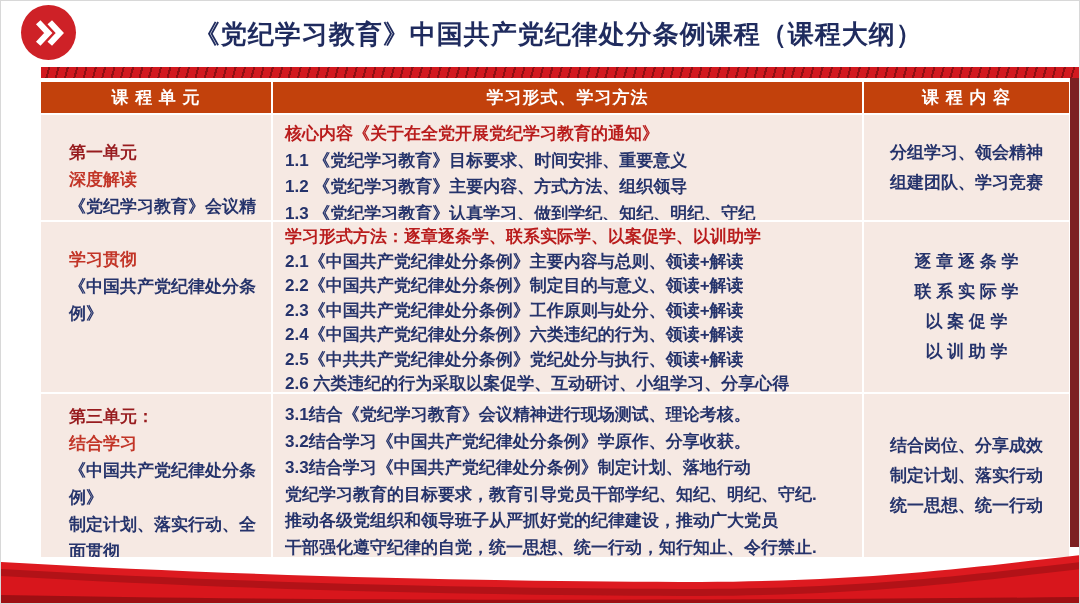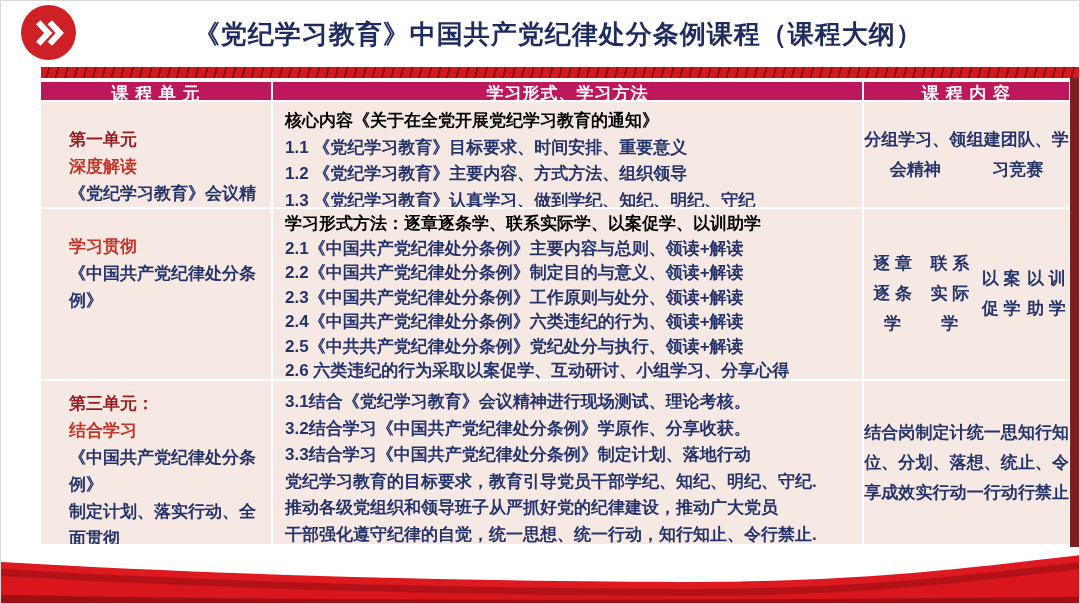--- a/index.html
+++ b/index.html
@@ -23,21 +23,21 @@
     position:absolute; left:40px; right:0; top:66px; height:11px;
     background:repeating-linear-gradient(105deg,#d2191f 0 7px,#8f1013 7px 9px);
   }
   .rightbar{
     position:absolute; right:0; top:77px; width:9px; height:469px;
     background:#7d2022;
   }
   
   .table{ position:absolute; left:40px; top:81px; width:1028px; }
   .trow{ display:grid; grid-template-columns:232px 591px 205px; }
-  .thead{ height:18px; background:#be185d; }
+  .thead{ height:31px; background:#c2410c; }
   .thead .th{
     color:#ffffff; font-size:17px; font-weight:bold; letter-spacing:1px;
     display:flex; align-items:center; justify-content:center;
     border-right:2px solid #ffffff;
   }
   .thead .th:last-child{ border-right:none; }
   .tbody-row{ background:#f6e9e3; border-top:2px solid #ffffff; }
   .cell{ border-right:2px solid #ffffff; overflow:hidden; }
   .cell:last-child{ border-right:none; }
   .row-1{ height:107px; }
@@ -45,27 +45,27 @@
   .row-3{ height:165px; }
   .unit{ padding-left:28px; font-size:17px; font-weight:bold; line-height:27px; }
   .row-1 .unit{ padding-top:24px; }
   .row-2 .unit{ padding-top:24px; }
   .row-3 .unit{ padding-top:9px; }
   .content{ padding-left:12px; font-size:17px; font-weight:bold; }
   .row-1 .content{ padding-top:6px;  line-height:26.5px; }
   .row-2 .content{ padding-top:3px;  line-height:24.5px; }
   .row-3 .content{ padding-top:8px;  line-height:26.5px; }
   .methods{
-    display:flex; flex-direction:row; justify-content:center; align-items:center;
+    display:flex; flex-direction:column; justify-content:center; align-items:center;
     font-size:17px; font-weight:bold; line-height:30px; color:#25336b; text-align:center;
   }
   .c-darkred{ color:#971b1e; }
   .c-red{ color:#c23527; }
   .c-navy{ color:#25336b; }
-  .c-maroon{ color:#000000; }
+  .c-maroon{ color:#b91c1c; }
   
   .wave{ position:absolute; left:0; bottom:0; width:1080px; height:50px; display:block; }
 </style>
 </head>
 <body>
 
 <div class="page">
 
   <div class="badge">
     <svg width="40" height="40" viewBox="0 0 52 52">
@@ -137,21 +137,20 @@
         <div class="c-navy">3.2结合学习《中国共产党纪律处分条例》学原作、分享收获。</div>
         <div class="c-navy">3.3结合学习《中国共产党纪律处分条例》制定计划、落地行动</div>
         <div class="c-navy">党纪学习教育的目标要求，教育引导党员干部学纪、知纪、明纪、守纪.</div>
         <div class="c-navy">推动各级党组织和领导班子从严抓好党的纪律建设，推动广大党员</div>
         <div class="c-navy">干部强化遵守纪律的自觉，统一思想、统一行动，知行知止、令行禁止.</div>
       </div>
       <div class="cell methods">
         <div>结合岗位、分享成效</div>
         <div>制定计划、落实行动</div>
         <div>统一思想、统一行动</div>
-        <div>知行知止、令行禁止</div>
       </div>
     </div>
 
   </div>
 
   <svg class="wave" viewBox="0 0 1080 50" preserveAspectRatio="none">
     <path d="M0,9 C260,24 520,29 700,29 C880,28 990,12 1080,2 L1080,50 L0,50 Z" fill="#dd1a20"></path>
     <path d="M0,16 C260,31 520,36 700,36 C880,35 990,19 1080,9 L1080,50 L0,50 Z" fill="#b21217"></path>
     <path d="M0,23 C260,38 520,43 700,43 C880,42 990,26 1080,16 L1080,50 L0,50 Z" fill="#d8161c"></path>
     <path d="M0,42 C300,48 700,48 1080,44 L1080,50 L0,50 Z" fill="#9e0f13"></path>

